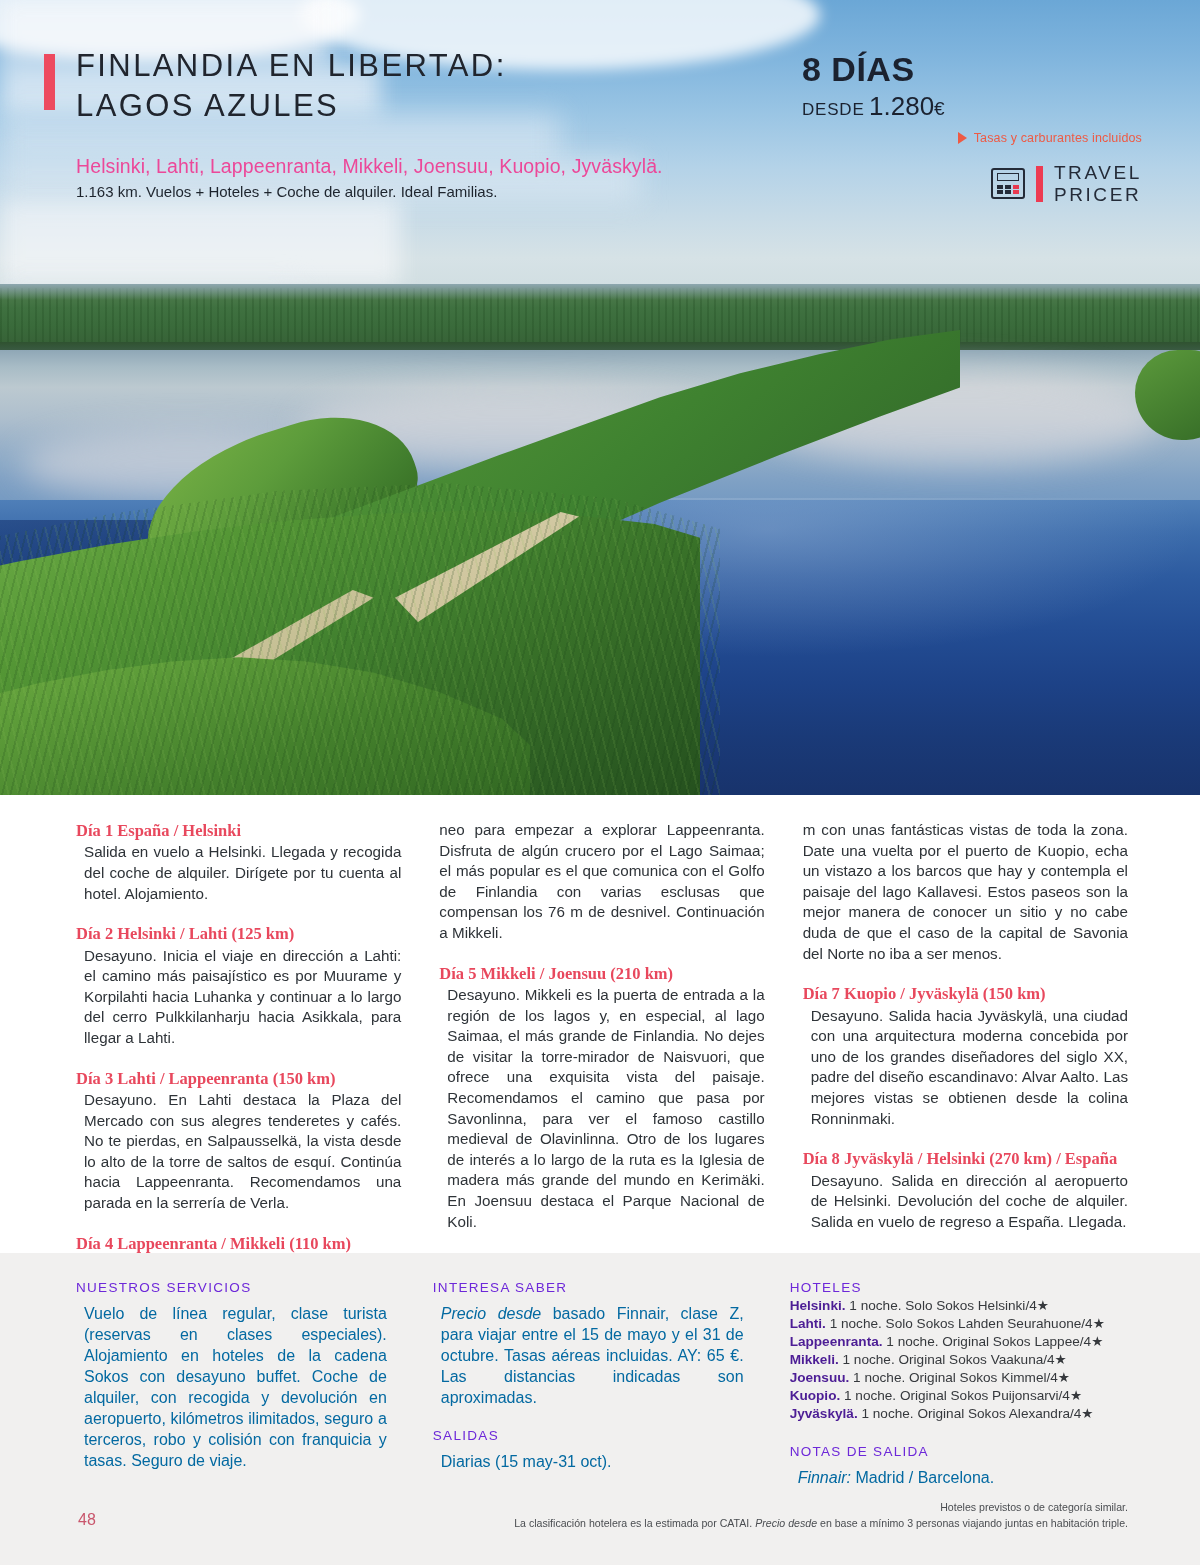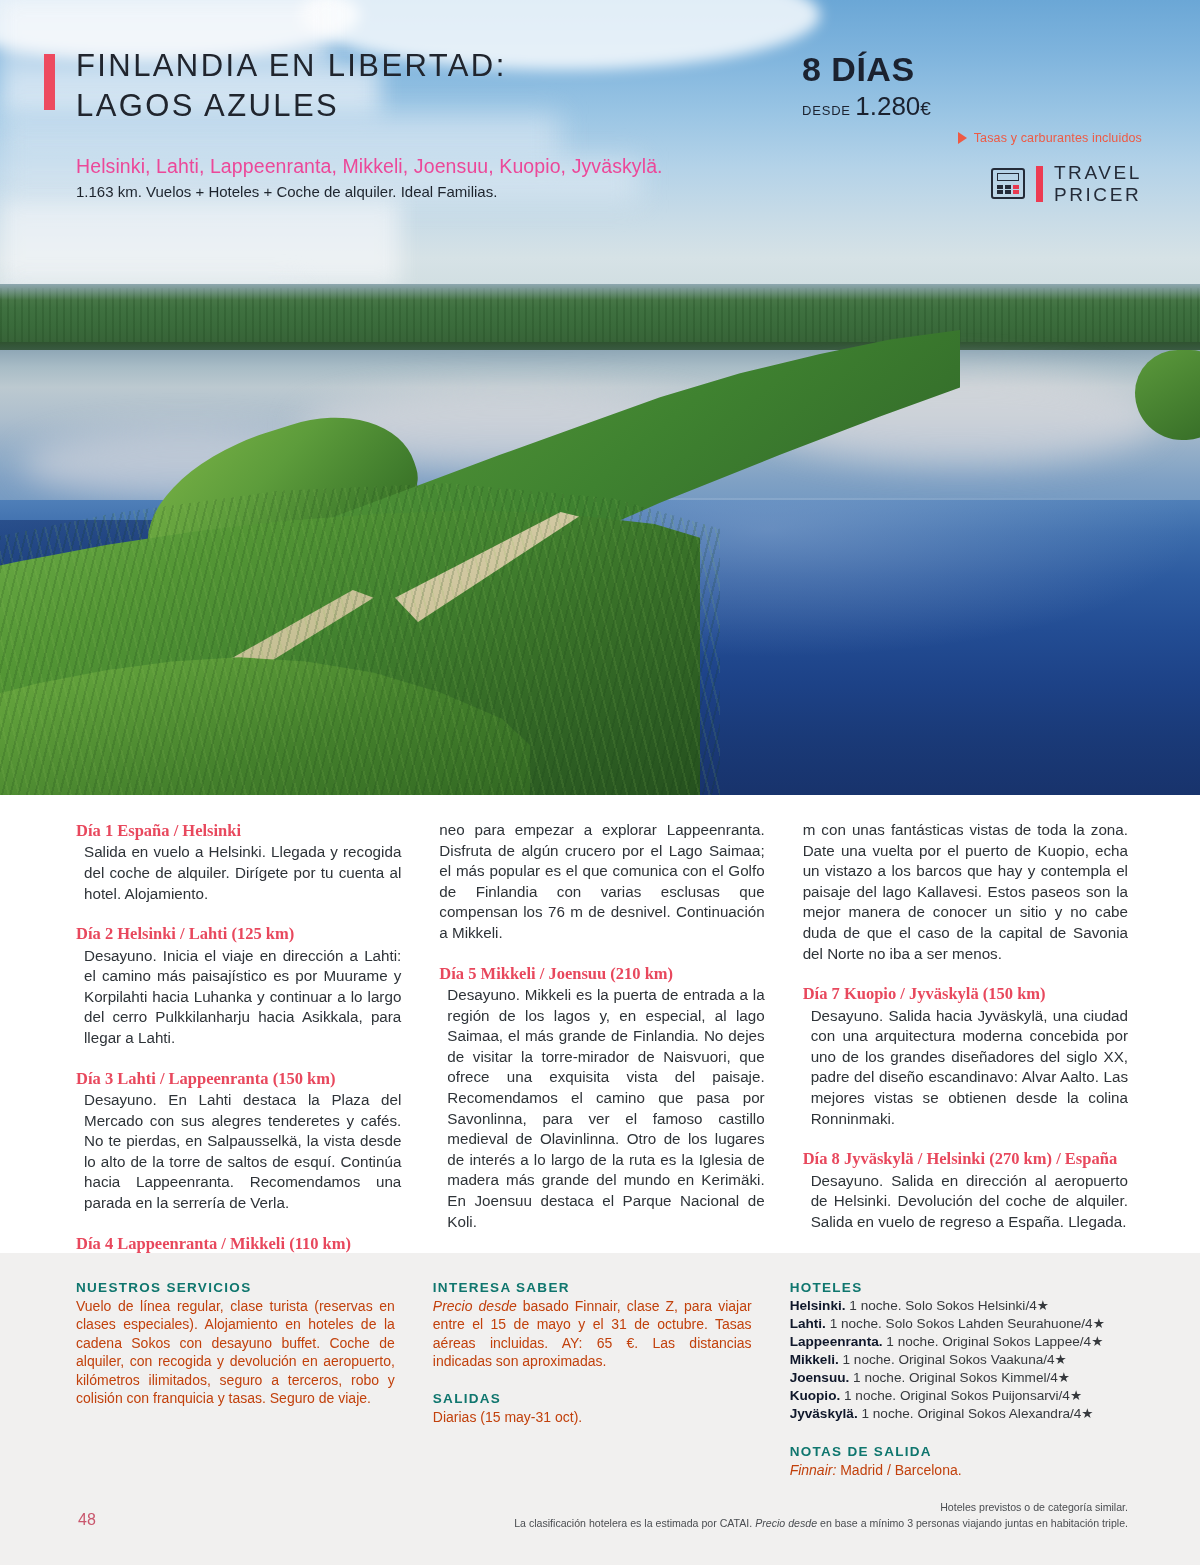--- a/index.html
+++ b/index.html
@@ -236,21 +236,21 @@
     font-weight: bold;
     color: #1b2230;
     letter-spacing: 0.5px;
     line-height: 1;
   }
   .from-line {
     margin-top: 7px;
     color: #1b2230;
     line-height: 1;
   }
-  .from-label { font-size: 13px; letter-spacing: 0.8px; }
+  .from-label { font-size: 17px; letter-spacing: 0.8px; }
   .price-amount { font-size: 26px; }
   .price-currency { font-size: 19px; }
   .taxes {
     margin-top: 12px;
     font-size: 12.5px;
     color: #ee5a44;
     letter-spacing: 0.15px;
     display: flex;
     justify-content: flex-end;
     align-items: center;
@@ -352,43 +352,43 @@
   .info-cols {
     position: absolute;
     left: 76px; top: 27px;
     width: 1052px;
     display: flex;
     gap: 38px;
   }
   .icol { width: 326px; }
   .icol.wide { width: 346px; }
   .sec-title {
-    color: #0f766e;
+    color: #6d28d9;
     font-size: 13.5px;
-    font-weight: bold;
+    font-weight: normal;
     letter-spacing: 1.3px;
     margin: 0 0 2px 0;
   }
   .sec-title.spaced { margin-top: 20px; }
   .sec-body {
-    margin: 0;
-    font-size: 14px;
+    margin: 8px;
+    font-size: 16px;
     line-height: 1.315;
     text-align: justify;
-    color: #c2410c;
+    color: #0369a1;
   }
   .sec-body.left { text-align: left; }
   .sec-body em { font-style: italic; }
   .hotel-line {
     font-size: 13.6px;
     line-height: 1.33;
     color: #36393d;
   }
   .hotel-city {
-    color: #0f172a;
+    color: #4c1d95;
     font-weight: bold;
   }
 
   
   .page-num {
     position: absolute;
     left: 78px; top: 1511px;
     color: #c9566c;
     font-size: 16px;
   }

